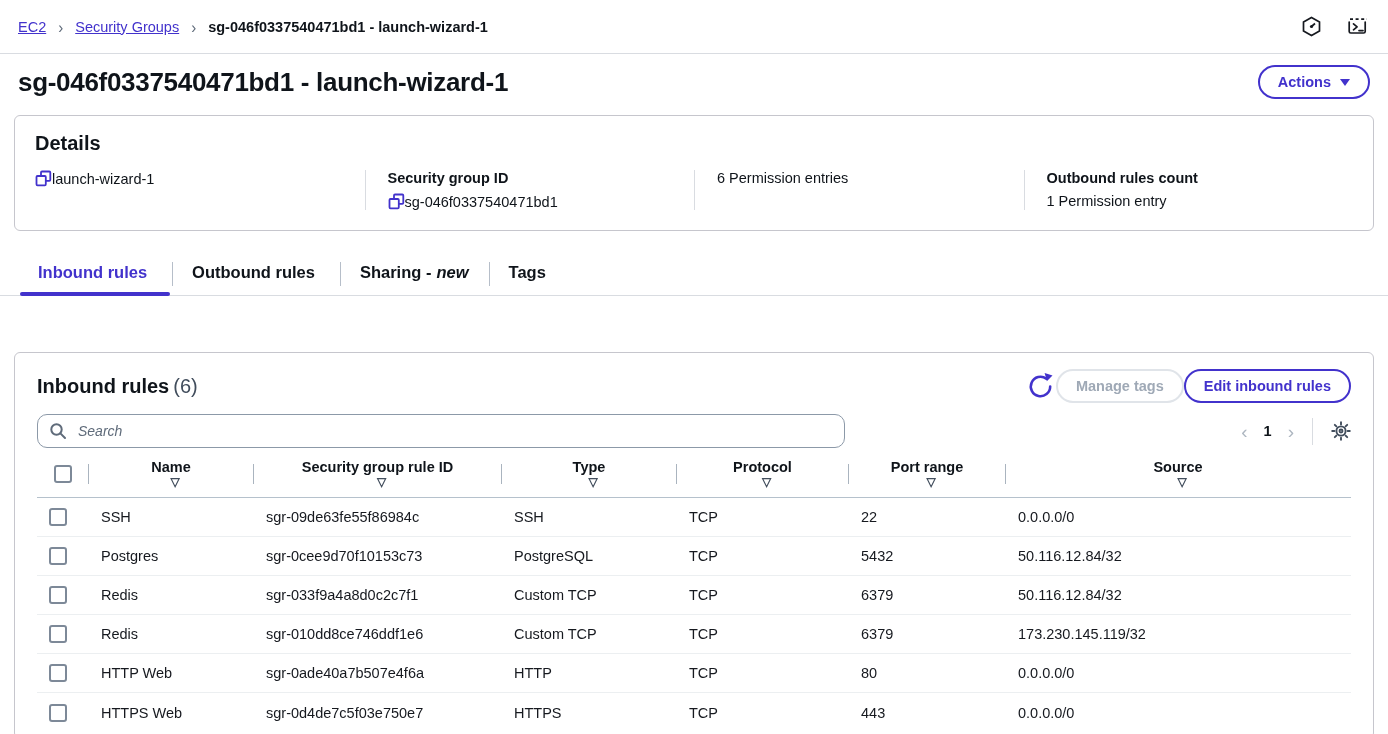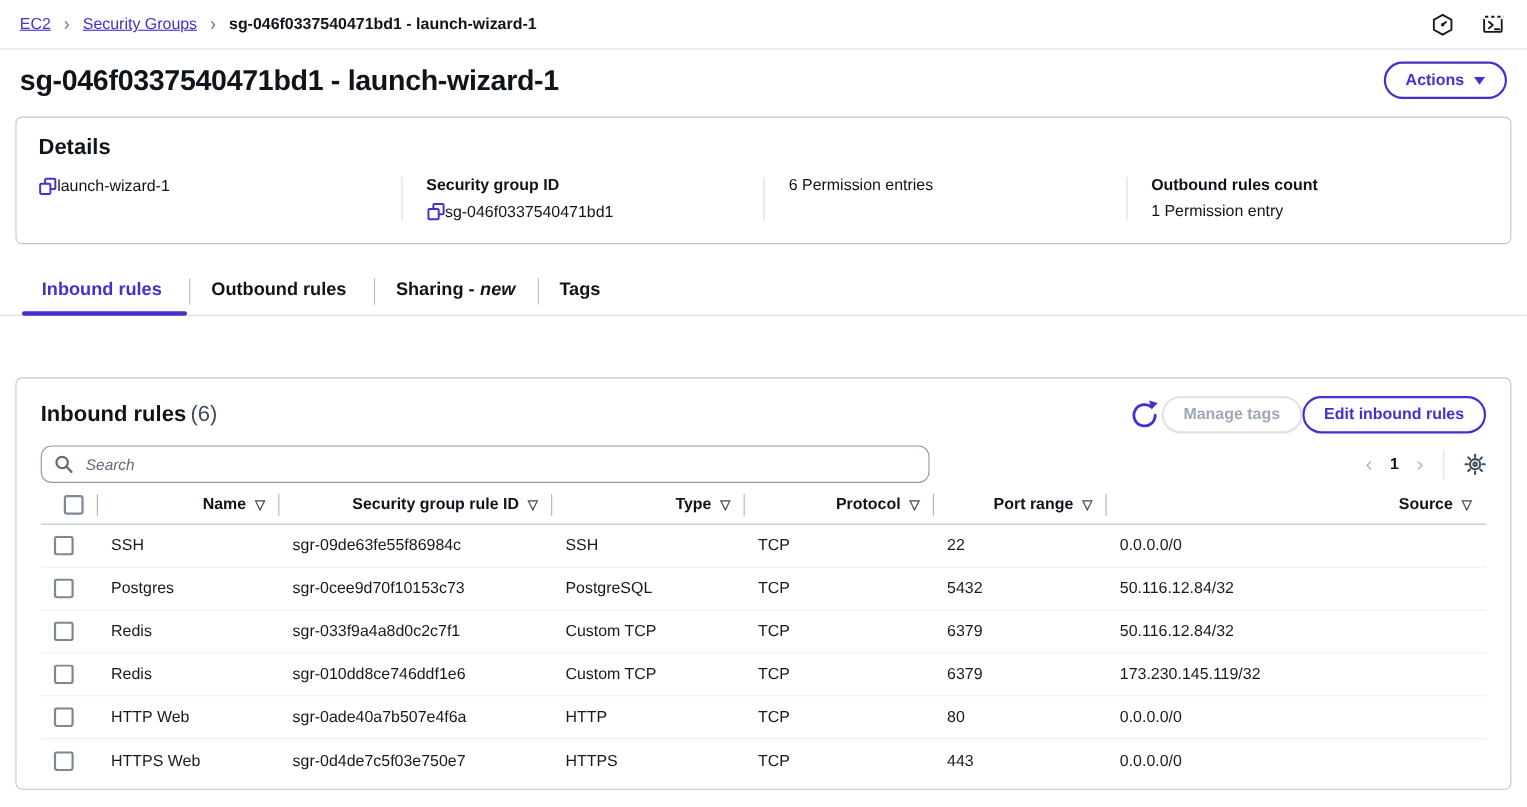--- a/index.html
+++ b/index.html
@@ -4,21 +4,21 @@
 <style>
   * { box-sizing: border-box; }
   html,body { margin:0; padding:0; }
   body {
     width:1388px; height:734px; overflow:hidden;
     background:#ffffff; color:#0f141a;
     font-family:"Liberation Sans", sans-serif;
   }
   
   .breadcrumb-bar{
-    height:45px; display:flex; align-items:center; justify-content:space-between;
+    height:54px; display:flex; align-items:center; justify-content:space-between;
     padding:12px 18px; border-bottom:1px solid #d9dce1;
   }
   .crumbs{ display:flex; align-items:center; gap:12px; font-size:14.5px; }
   .crumb-link{ color:#4232cc; text-decoration:underline; cursor:pointer; }
   .crumb-sep{ color:#5f6b7a; font-size:15px; font-weight:400; transform:scaleY(1.15); }
   .crumb-current{ font-weight:700; }
   .top-icons{ display:flex; align-items:center; gap:24px; }
   .icon-btn{ background:none; border:none; padding:0; cursor:pointer; line-height:0; }
   
   .page-head{ display:flex; justify-content:space-between; align-items:center; padding:11px 18px 4px; }
@@ -62,21 +62,21 @@
   .search-box input{ border:none; outline:none; flex:1; font-size:14px; font-family:inherit; color:#c2410c; background:transparent; }
   .search-box input::placeholder{ font-style:italic; color:#5f6b7a; }
   .pager{ display:flex; align-items:center; gap:16px; }
   .pg-btn{ background:none; border:none; cursor:pointer; color:#adb6c0; font-size:19px; line-height:1; padding:0; font-family:inherit; }
   .pg-num{ font-weight:700; font-size:14.5px; color:#0f141a; }
   .pager-div{ width:1px; height:27px; background:#d9dce1; margin:0 2px; }
   
   .grid-table{ margin:0 22px; }
   .gt-row{ display:grid; grid-template-columns:52px 165px 248px 175px 172px 157px 1fr; align-items:center; }
   .gt-head{ padding:3px 0 8px; border-bottom:1px solid #b5c1cc; }
-  .hcell{ position:relative; display:flex; align-items:center; justify-content:flex-end; padding:0 13px 0 12px; font-weight:700; font-size:14.5px; }
+  .hcell{ position:relative; display:flex; align-items:center; justify-content:flex-end; padding:0 13px 0 12px; font-weight:700; font-size:14.5px;flex-direction:column; }
   .hcell:not(:last-child)::after{ content:''; position:absolute; right:0; top:50%; transform:translateY(-50%); height:20px; width:1px; background:#aab4bf; }
   .sort{ color:#414d5c; font-size:12px; cursor:pointer; margin-left:8px; }
   .gt-body .gt-row{ height:39px; border-bottom:1px solid #ecef f1; border-bottom:1px solid #eceff1; font-size:14.5px; color:#16191f; }
   .gt-body .gt-row:last-child{ border-bottom:none; }
   .cell{ padding:0 12px; white-space:nowrap; overflow:hidden; text-overflow:ellipsis; }
   .cb-cell{ padding-left:12px; }
   input[type=checkbox]{
     appearance:none; -webkit-appearance:none; width:18px; height:18px; margin:0;
     border:2px solid #7d8998; border-radius:3px; background:#fff; cursor:pointer; display:block;
   }

